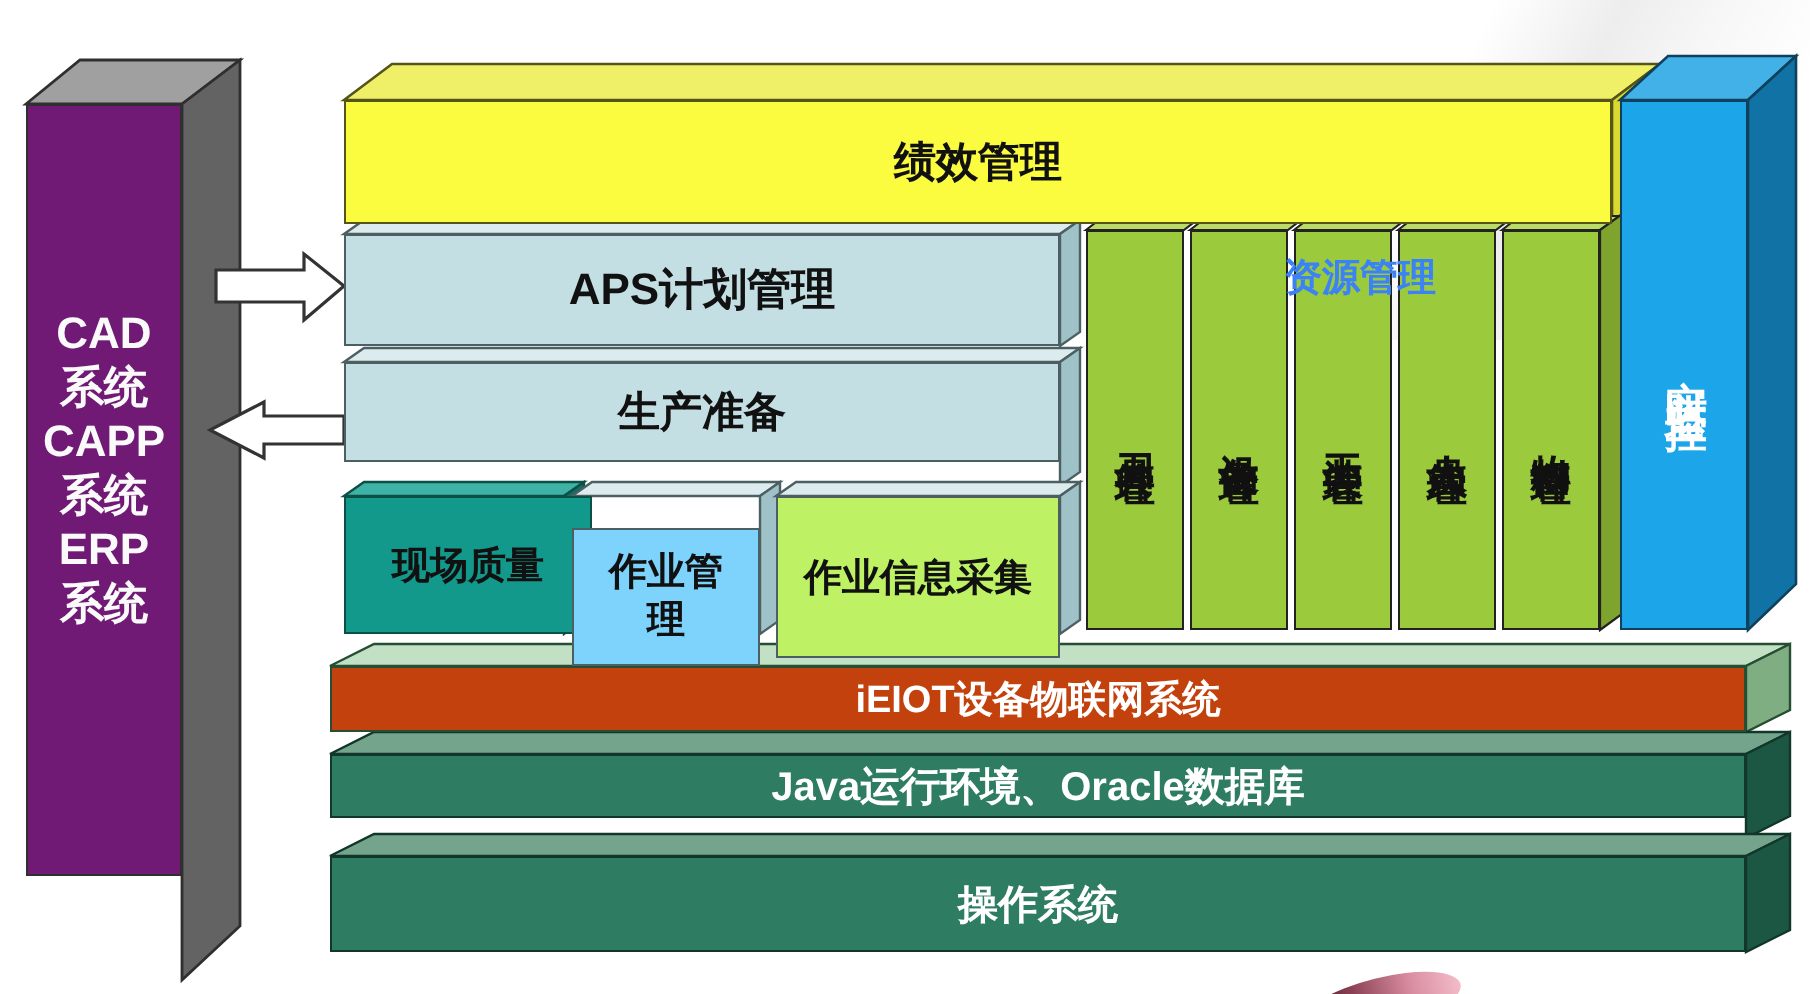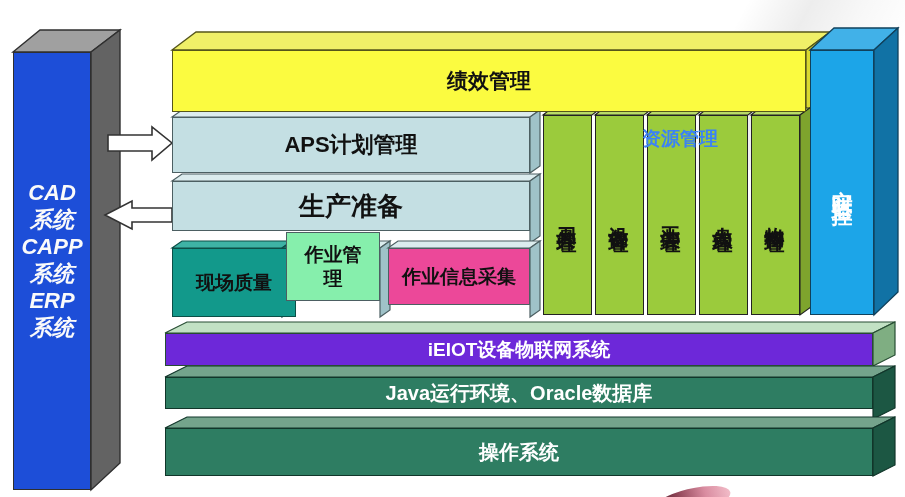--- a/index.html
+++ b/index.html
@@ -9,42 +9,42 @@
   }
   .sheen{
     position:absolute;right:0;top:0;width:290px;height:170px;
     background:linear-gradient(118deg, rgba(0,0,0,0) 35%, rgba(0,0,0,0.07) 52%, rgba(0,0,0,0.03) 66%, rgba(0,0,0,0) 82%);
     pointer-events:none;
   }
   svg.faces{position:absolute;left:0;top:0;z-index:1;}
   .face{position:absolute;z-index:2;box-sizing:border-box;display:flex;align-items:center;justify-content:center;
         font-weight:bold;color:#111;text-align:center;}
   
-  .ext{left:13px;top:52px;width:78px;height:438px;background:#1d4ed8;border:1.5px solid #2f2f2f;
-       flex-direction:column;color:#fafafa;font-size:22px;line-height:27px;padding-bottom:22px;font-style:italic;}
+  .ext{left:13px;top:52px;width:78px;height:386px;background:#701a75;border:1.5px solid #2f2f2f;
+       flex-direction:column;color:#fafafa;font-size:22px;line-height:27px;padding-bottom:22px;}
   
   .perf{left:172px;top:50px;width:634px;height:62px;background:#fbfb40;border:1.5px solid #55551a;font-size:21px;text-align:right;}
   .aps {left:172px;top:117px;width:358px;height:56px;background:#c4dfe3;border:1.5px solid #4c5f62;font-size:22px;}
-  .prep{left:172px;top:181px;width:358px;height:50px;background:#c4dfe3;border:1.5px solid #4c5f62;font-size:26px;}
+  .prep{left:172px;top:181px;width:358px;height:50px;background:#c4dfe3;border:1.5px solid #4c5f62;font-size:21px;}
   .qual{left:172px;top:248px;width:124px;height:69px;background:#12998b;border:1.5px solid #0b4f47;font-size:19px;}
-  .jobm{left:286px;top:232px;width:94px;height:69px;background:#86efac;border:1.5px solid #4c5f62;font-size:19px;
+  .jobm{left:286px;top:264px;width:94px;height:69px;background:#7dd3fc;border:1.5px solid #4c5f62;font-size:19px;
         padding:0 13px;line-height:24px;word-break:break-all;}
-  .jobi{left:388px;top:248px;width:142px;height:57px;background:#ec4899;border:1.5px solid #4c5f62;font-size:19px;}
+  .jobi{left:388px;top:248px;width:142px;height:81px;background:#bef264;border:1.5px solid #4c5f62;font-size:19px;}
   
   .col{top:115px;width:49px;height:200px;background:#9bcb3c;border:1.5px solid #222;}
   .c1{left:543px;} .c2{left:595px;} .c3{left:647px;} .c4{left:699px;} .c5{left:751px;}
   .vtext{writing-mode:vertical-rl;text-orientation:upright;font-weight:bold;font-size:20px;letter-spacing:2px;}
   .reshead{position:absolute;left:600px;top:126px;width:160px;z-index:3;text-align:center;
            font-weight:bold;font-size:19px;color:#3b82f6;}
   
   .mon{left:810px;top:50px;width:64px;height:265px;background:#1ca5e8;border:1.5px solid #10415c;color:#fff;}
   .mon .vtext{font-size:21px;letter-spacing:5px;}
   
   .bar{left:165px;width:708px;color:#fff;}
-  .iot{top:333px;height:33px;background:#6d28d9;border:1.5px solid #274d33;font-size:19px;}
+  .iot{top:333px;height:33px;background:#c2410c;border:1.5px solid #274d33;font-size:19px;}
   .jav{top:377px;height:32px;background:#2e7d62;border:1.5px solid #11362a;font-size:20px;}
   .os {top:428px;height:48px;background:#2e7d62;border:1.5px solid #11362a;font-size:20px;text-align:right;}
 </style>
 </head>
 <body>
 
 <div class="stage">
 
   <div class="sheen"></div>
 

